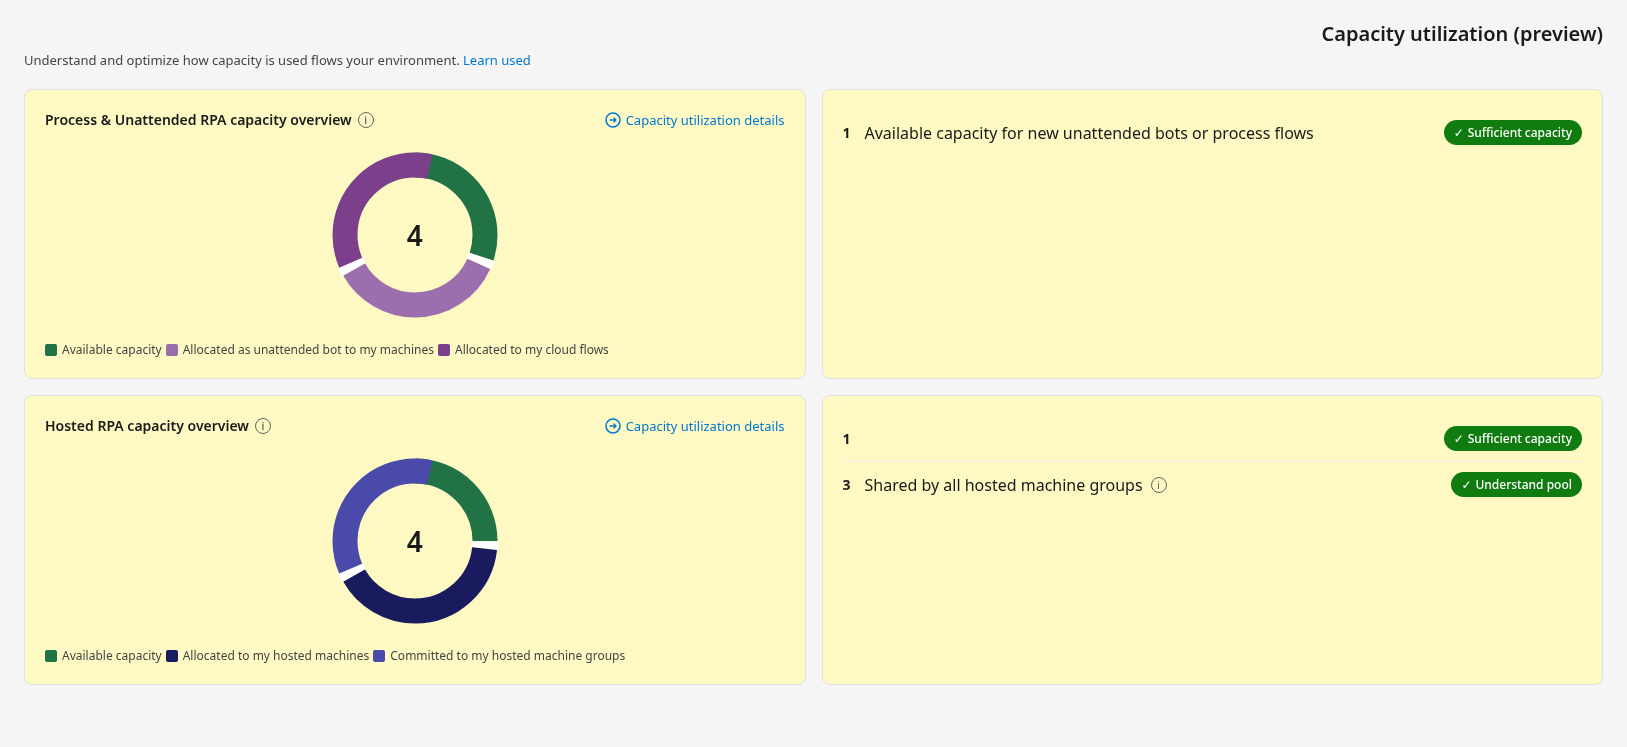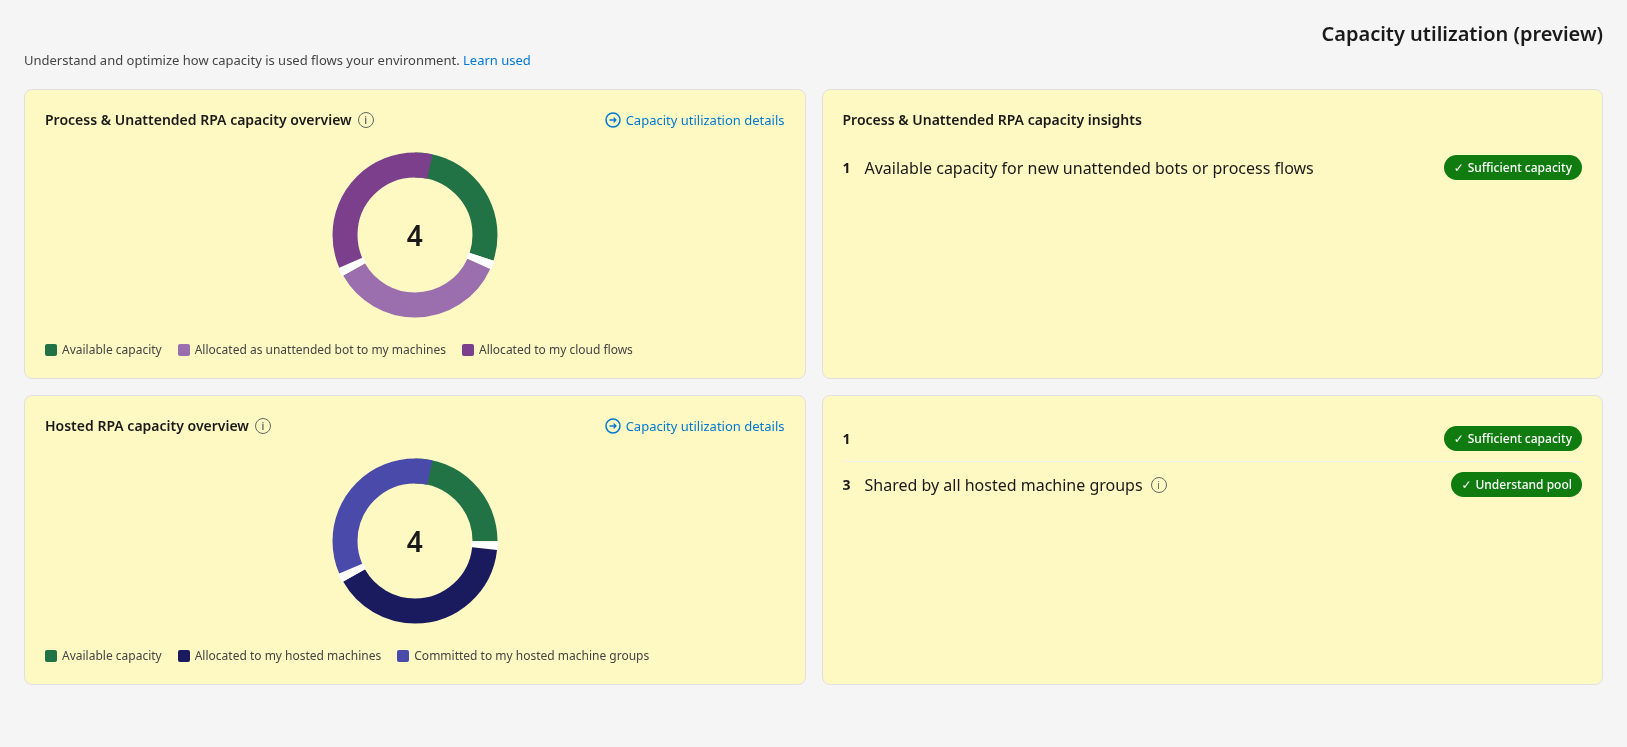--- a/index.html
+++ b/index.html
@@ -104,21 +104,21 @@
       left: 50%;
       transform: translate(-50%, -50%);
       font-size: 28px;
       font-weight: 600;
       color: #1a1a1a;
     }
 
     .legend {
       display: flex;
       flex-wrap: wrap;
-      gap: 6px 16px;
+      gap: 6px 4px;
       font-size: 12px;
       color: #444;
       margin-top: 4px;
     }
     .legend-item {
       display: flex;
       align-items: center;
       gap: 5px;
     }
     .legend-dot {
@@ -230,25 +230,20 @@
         <span>Allocated as unattended bot to my machines</span>
       </div>
       <div class="legend-item">
         <div class="legend-dot" style="background:#7b3f8c"></div>
         <span>Allocated to my cloud flows</span>
       </div>
     </div>
   </div>
 
   <div class="card insights-card">
-    <div class="card-header">
-      <div class="card-title-group">
-        <span>Process &amp; Unattended RPA capacity insights</span>
-      </div>
-    </div>
     <div class="insight-row">
       <div class="insight-left">
         <span class="insight-number">1</span>
         <span class="insight-text">Available capacity for new unattended bots or process flows</span>
       </div>
       <span class="badge badge-green">
         <span class="badge-icon">✓</span>
         <span>Sufficient capacity</span>
       </span>
     </div>

